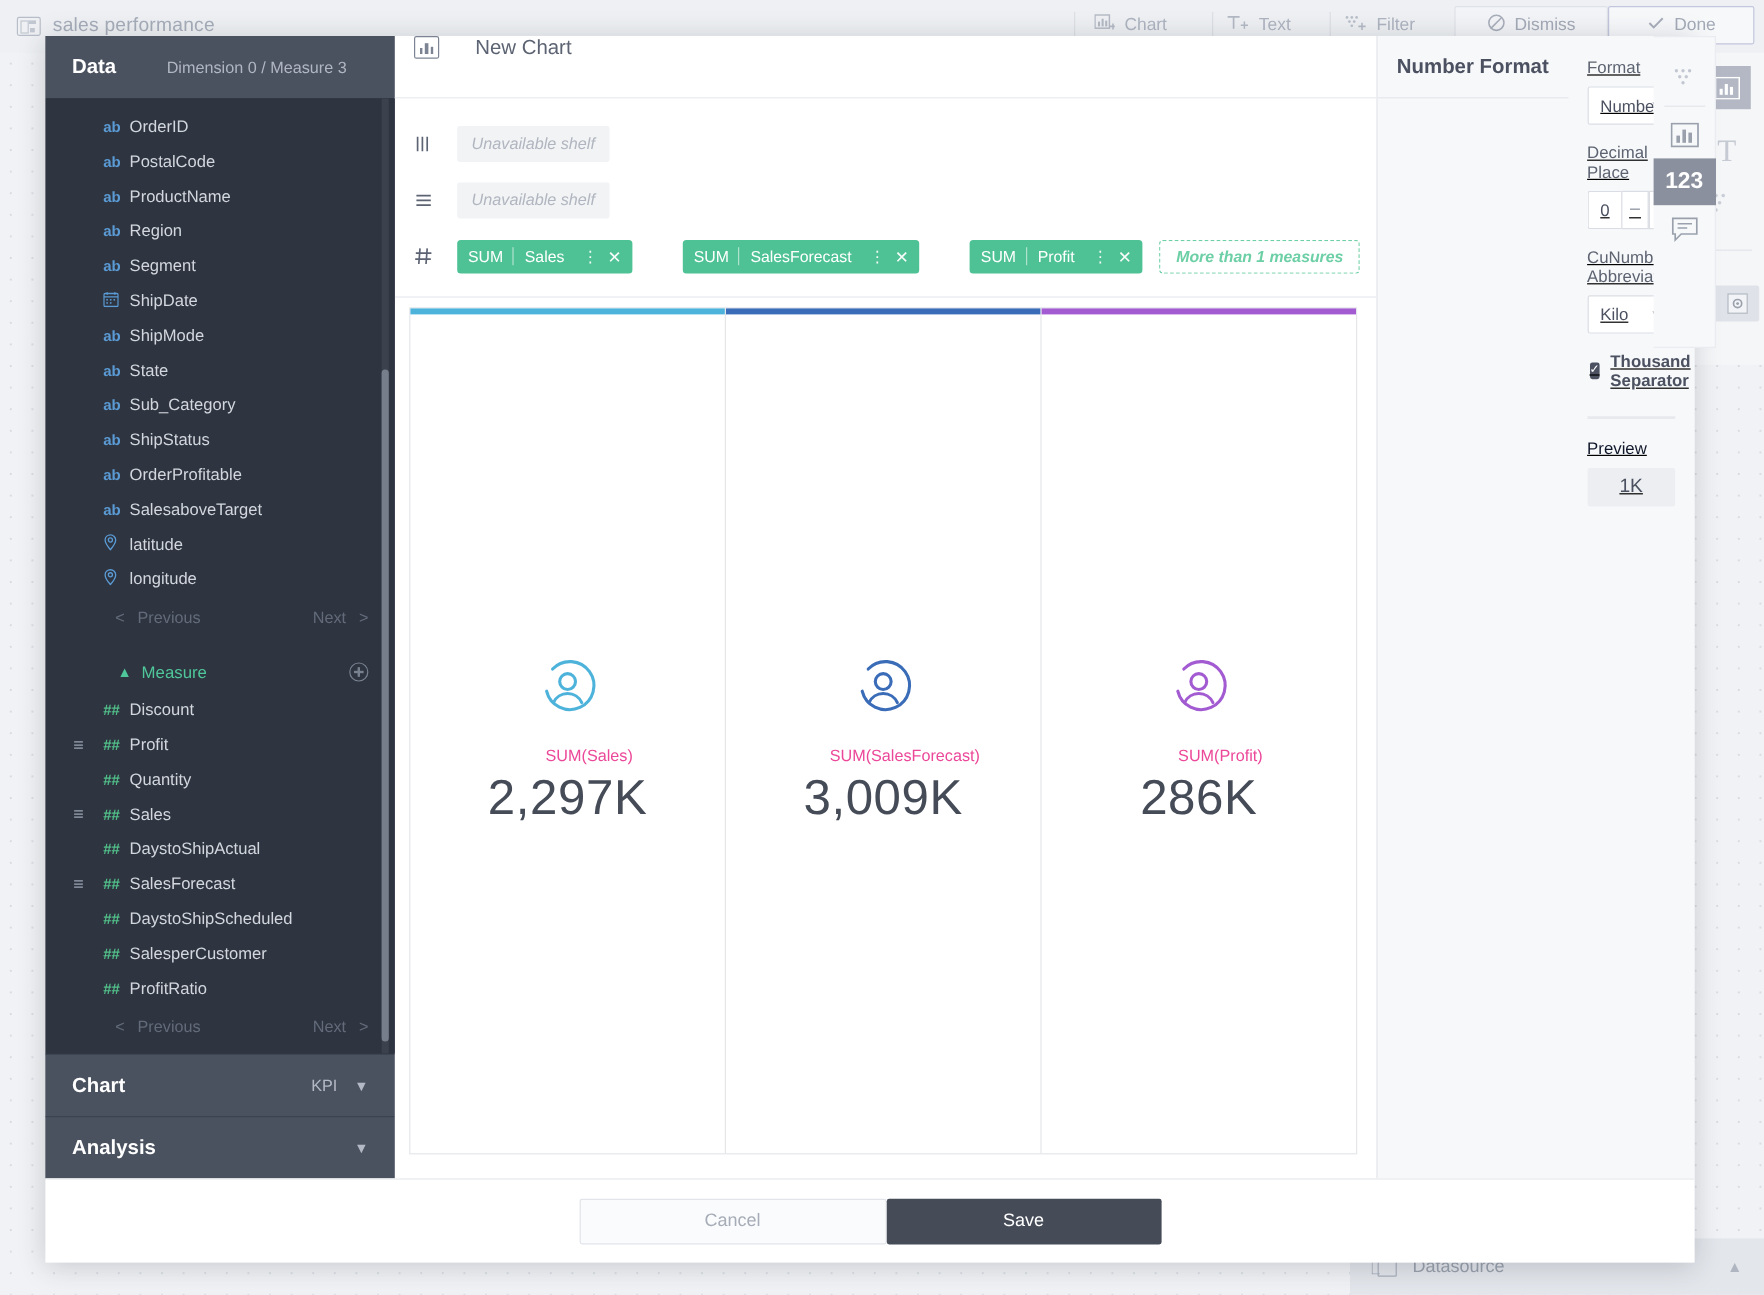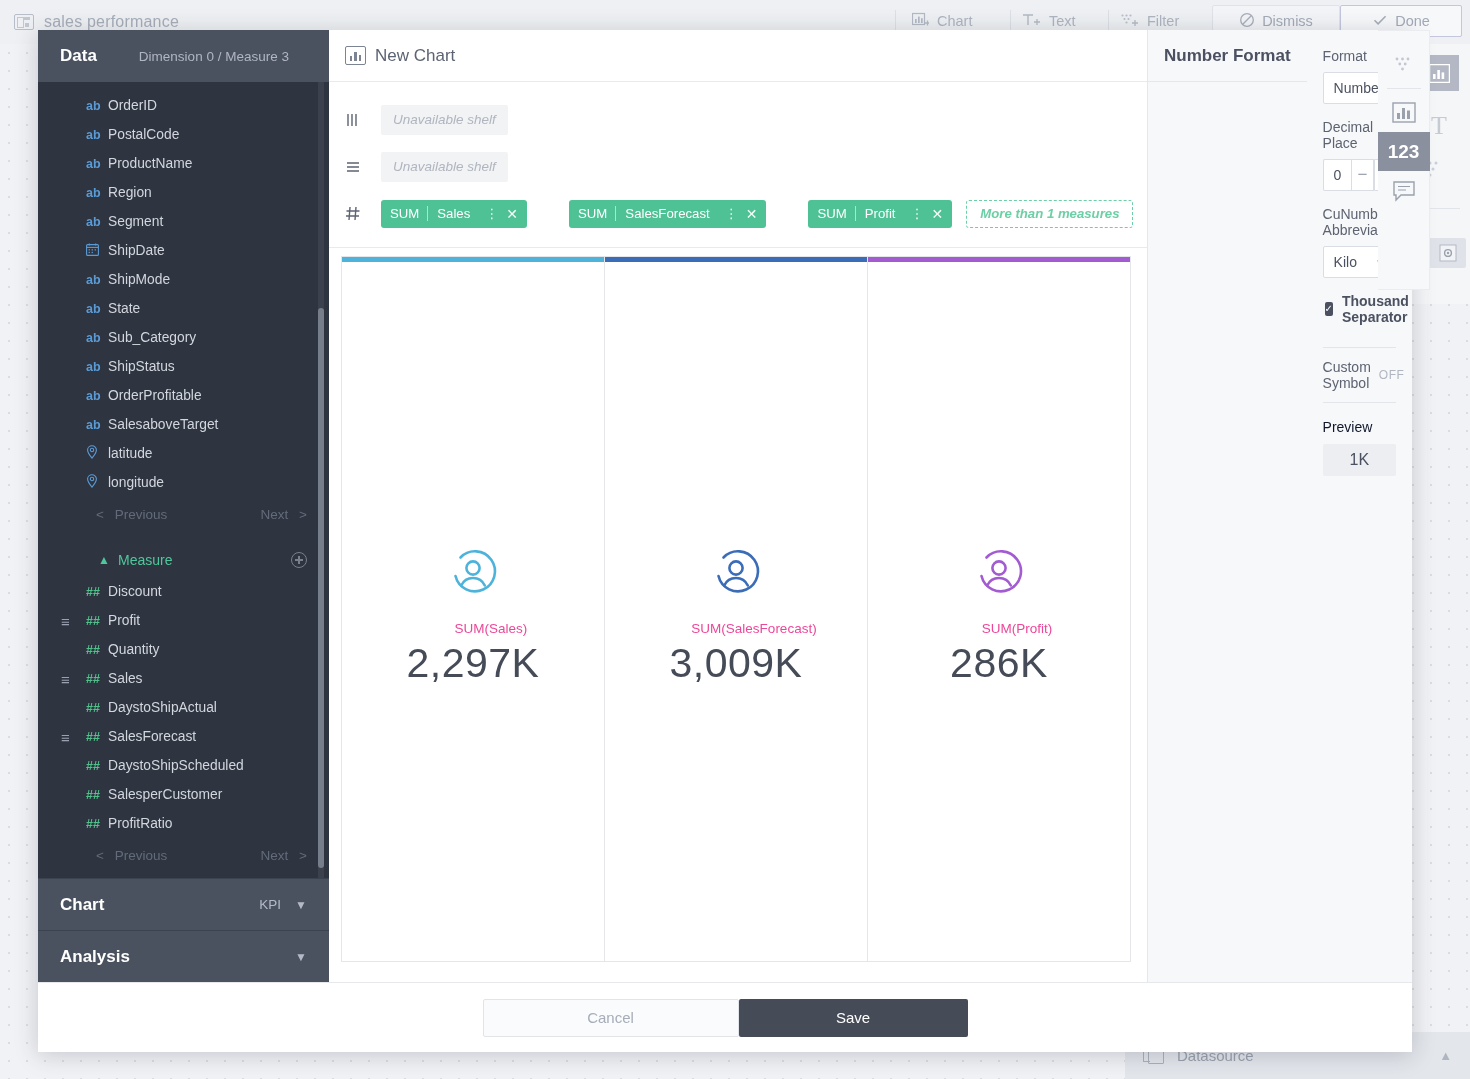--- a/index.html
+++ b/index.html
@@ -186,21 +186,21 @@
   #chart-section { background: #4a515f; }
   #analysis-section { background: #4a515f; }
   .sec-title { color: #ffffff; font-size: 17px; font-weight: bold; flex: 1; }
   .sec-value { color: #b4bac5; font-size: 13.5px; margin-right: 14px; }
   .sec-caret { color: #b4bac5; font-size: 12px; }
 
   
   #center { flex: 1; display: flex; flex-direction: column; min-width: 0; background:#fff; }
 
   #chart-title-bar {
-    height: 52px; display: flex; align-items: center; gap: 9px;
+    height: 52px; display: flex; align-items: flex-start; gap: 30px;
     padding: 0 0 0 16px; border-bottom: 1px solid #e8eaee; flex-shrink: 0;
   }
   #chart-title-icon {
     width: 21px; height: 19px; border: 1.5px solid #7c8494; border-radius: 2px;
     display: flex; align-items: flex-end; justify-content: center; gap: 2px;
     padding-bottom: 3px;
   }
   #chart-title-icon i { display:block; width: 2.5px; background: #7c8494; }
   #chart-title-text { font-size: 17px; color: #5c6372; }
 
@@ -251,21 +251,21 @@
   
   #props {
     width: 265px; flex-shrink: 0; background: #f7f8fa;
     border-left: 1px solid #e5e7eb; display: flex; flex-direction: row;
   }
   #props-header {
     height: 52px; display: flex; align-items: center; padding: 0 16px;
     border-bottom: 1px solid #e5e7eb; flex-shrink: 0;
   }
   #props-title { font-size: 17px; font-weight: bold; color: #4b5160; }
-  #props-body { padding: 18px 16px 0 16px; flex: 1; overflow: hidden; }
+  #props-body { padding: 18px 16px 0 16px; flex: 1; overflow: hidden; text-decoration: underline; }
   .prop-label { font-size: 14px; color: #5d6371; margin-bottom: 8px; }
   .select-box {
     height: 32px; background: #ffffff; border: 1px solid #dadde3; border-radius: 2px;
     display: flex; align-items: center; padding: 0 10px; margin-bottom: 15px;
     font-size: 14px; color: #4b5160; position: relative;
   }
   .select-box .caret {
     position: absolute; right: 10px; color: #a9aeb8; font-size: 10px;
   }
   #stepper { display: flex; margin-bottom: 15px; }
@@ -744,28 +744,20 @@
           <span class="caret">▼</span>
         </div>
 
         <div id="thousand-row">
           <span id="thousand-check">✓</span>
           <span id="thousand-label">Thousand Separator</span>
         </div>
 
         <div class="prop-sep"></div>
 
-        <div id="custom-symbol-row">
-          <span id="custom-symbol-label">Custom Symbol</span>
-          <span id="toggle-state">OFF</span>
-          <span id="toggle-switch">
-            <span id="toggle-track"></span>
-            <span id="toggle-knob"></span>
-          </span>
-        </div>
 
         <div class="prop-sep"></div>
 
         <div id="preview-label">Preview</div>
         <div id="preview-box">1K</div>
       </div>
     </div>
   </div>
 
   <div id="dialog-footer">

